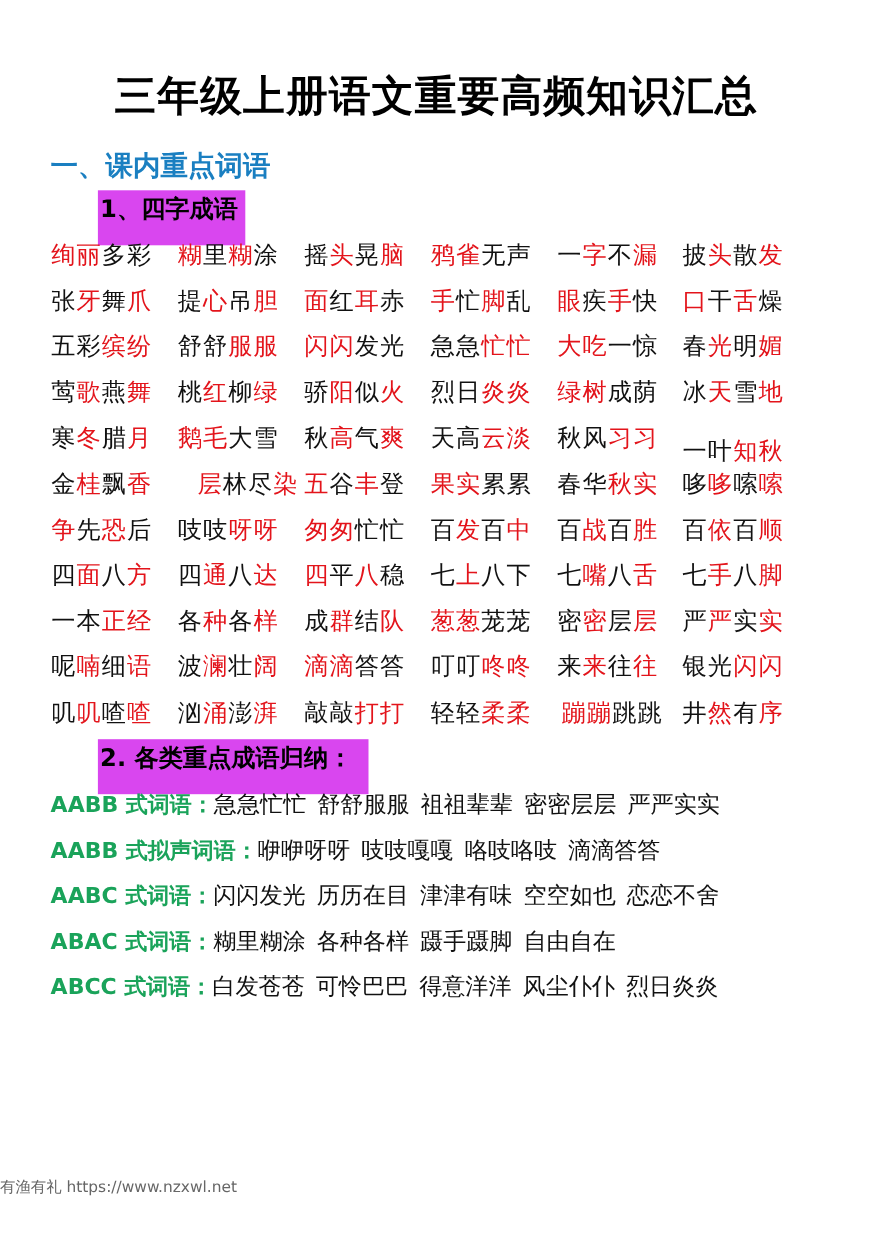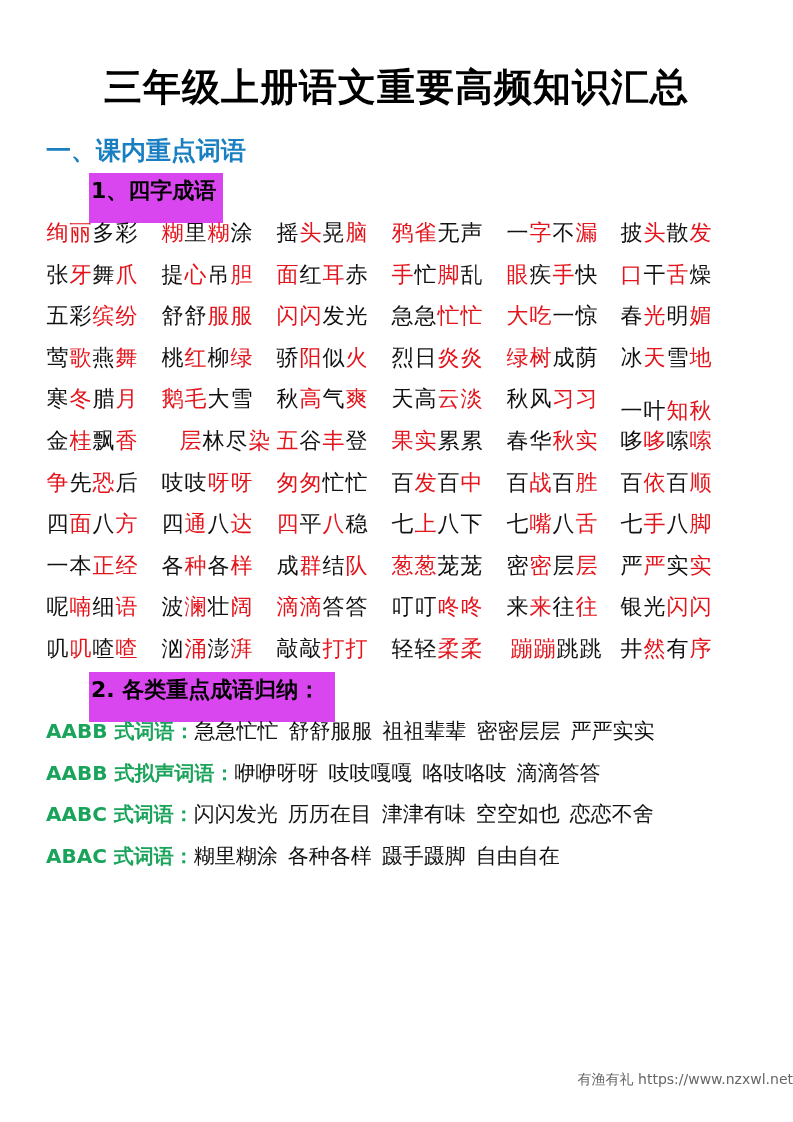--- a/index.html
+++ b/index.html
@@ -19,21 +19,21 @@
   .grow { position: absolute; left: 0; height: 41.6px; white-space: nowrap; }
   .cell { position: absolute; top: 0; font-size: 22px; line-height: 41px; letter-spacing: 0px;
           width: 112px; }
   .cell span { display: inline-block; width: 23px; text-align: center; }
   .r { color: #e3141b; }
   .k { color: #111; }
   .cats { position: absolute; left: 46px; top: 711px; width: 710px; }
   .cat { font-size: 21px; line-height: 41.6px; white-space: normal; }
   .cat .lab { color: #1aa35a; font-weight: bold; font-size: 20px; font-family: "DejaVu Sans", sans-serif; }
   .cat .item { color: #111; margin-right: 10px; }
-  .footer { position: absolute; top: 1071px; left: 0; width: 793px; text-align: right;
+  .footer { position: absolute; top: 1071px; left: 0; width: 793px; text-align: left;
             font-size: 14px; color: #666; }
 </style>
 </head>
 <body>
 
 <div class="title">三年级上册语文重要高频知识汇总</div>
 <div class="h1">一、课内重点词语</div>
 <div class="h2" id="h2a">1、四字成语</div>
 
 <div class="grid" id="idiom-grid">
@@ -127,15 +127,16 @@
     </div>
   </div>
 
 <div class="h2" id="h2b">2. 各类重点成语归纳：</div>
 
 <div class="cats" id="cats">
     <div class="cat"><span class="lab">AABB 式词语：</span><span class="item">急急忙忙</span><span class="item">舒舒服服</span><span class="item">祖祖辈辈</span><span class="item">密密层层</span><span class="item">严严实实</span></div>
     <div class="cat"><span class="lab">AABB 式拟声词语：</span><span class="item">咿咿呀呀</span><span class="item">吱吱嘎嘎</span><span class="item">咯吱咯吱</span><span class="item">滴滴答答</span></div>
     <div class="cat"><span class="lab">AABC 式词语：</span><span class="item">闪闪发光</span><span class="item">历历在目</span><span class="item">津津有味</span><span class="item">空空如也</span><span class="item">恋恋不舍</span></div>
     <div class="cat"><span class="lab">ABAC 式词语：</span><span class="item">糊里糊涂</span><span class="item">各种各样</span><span class="item">蹑手蹑脚</span><span class="item">自由自在</span></div>
+    <div class="cat"><span class="lab">ABCC 式词语：</span><span class="item">白发苍苍</span><span class="item">可怜巴巴</span><span class="item">得意洋洋</span><span class="item">风尘仆仆</span><span class="item">烈日炎炎</span></div>
   </div>
 
 <div class="footer">有渔有礼 https://www.nzxwl.net</div>
 
 </body></html>

